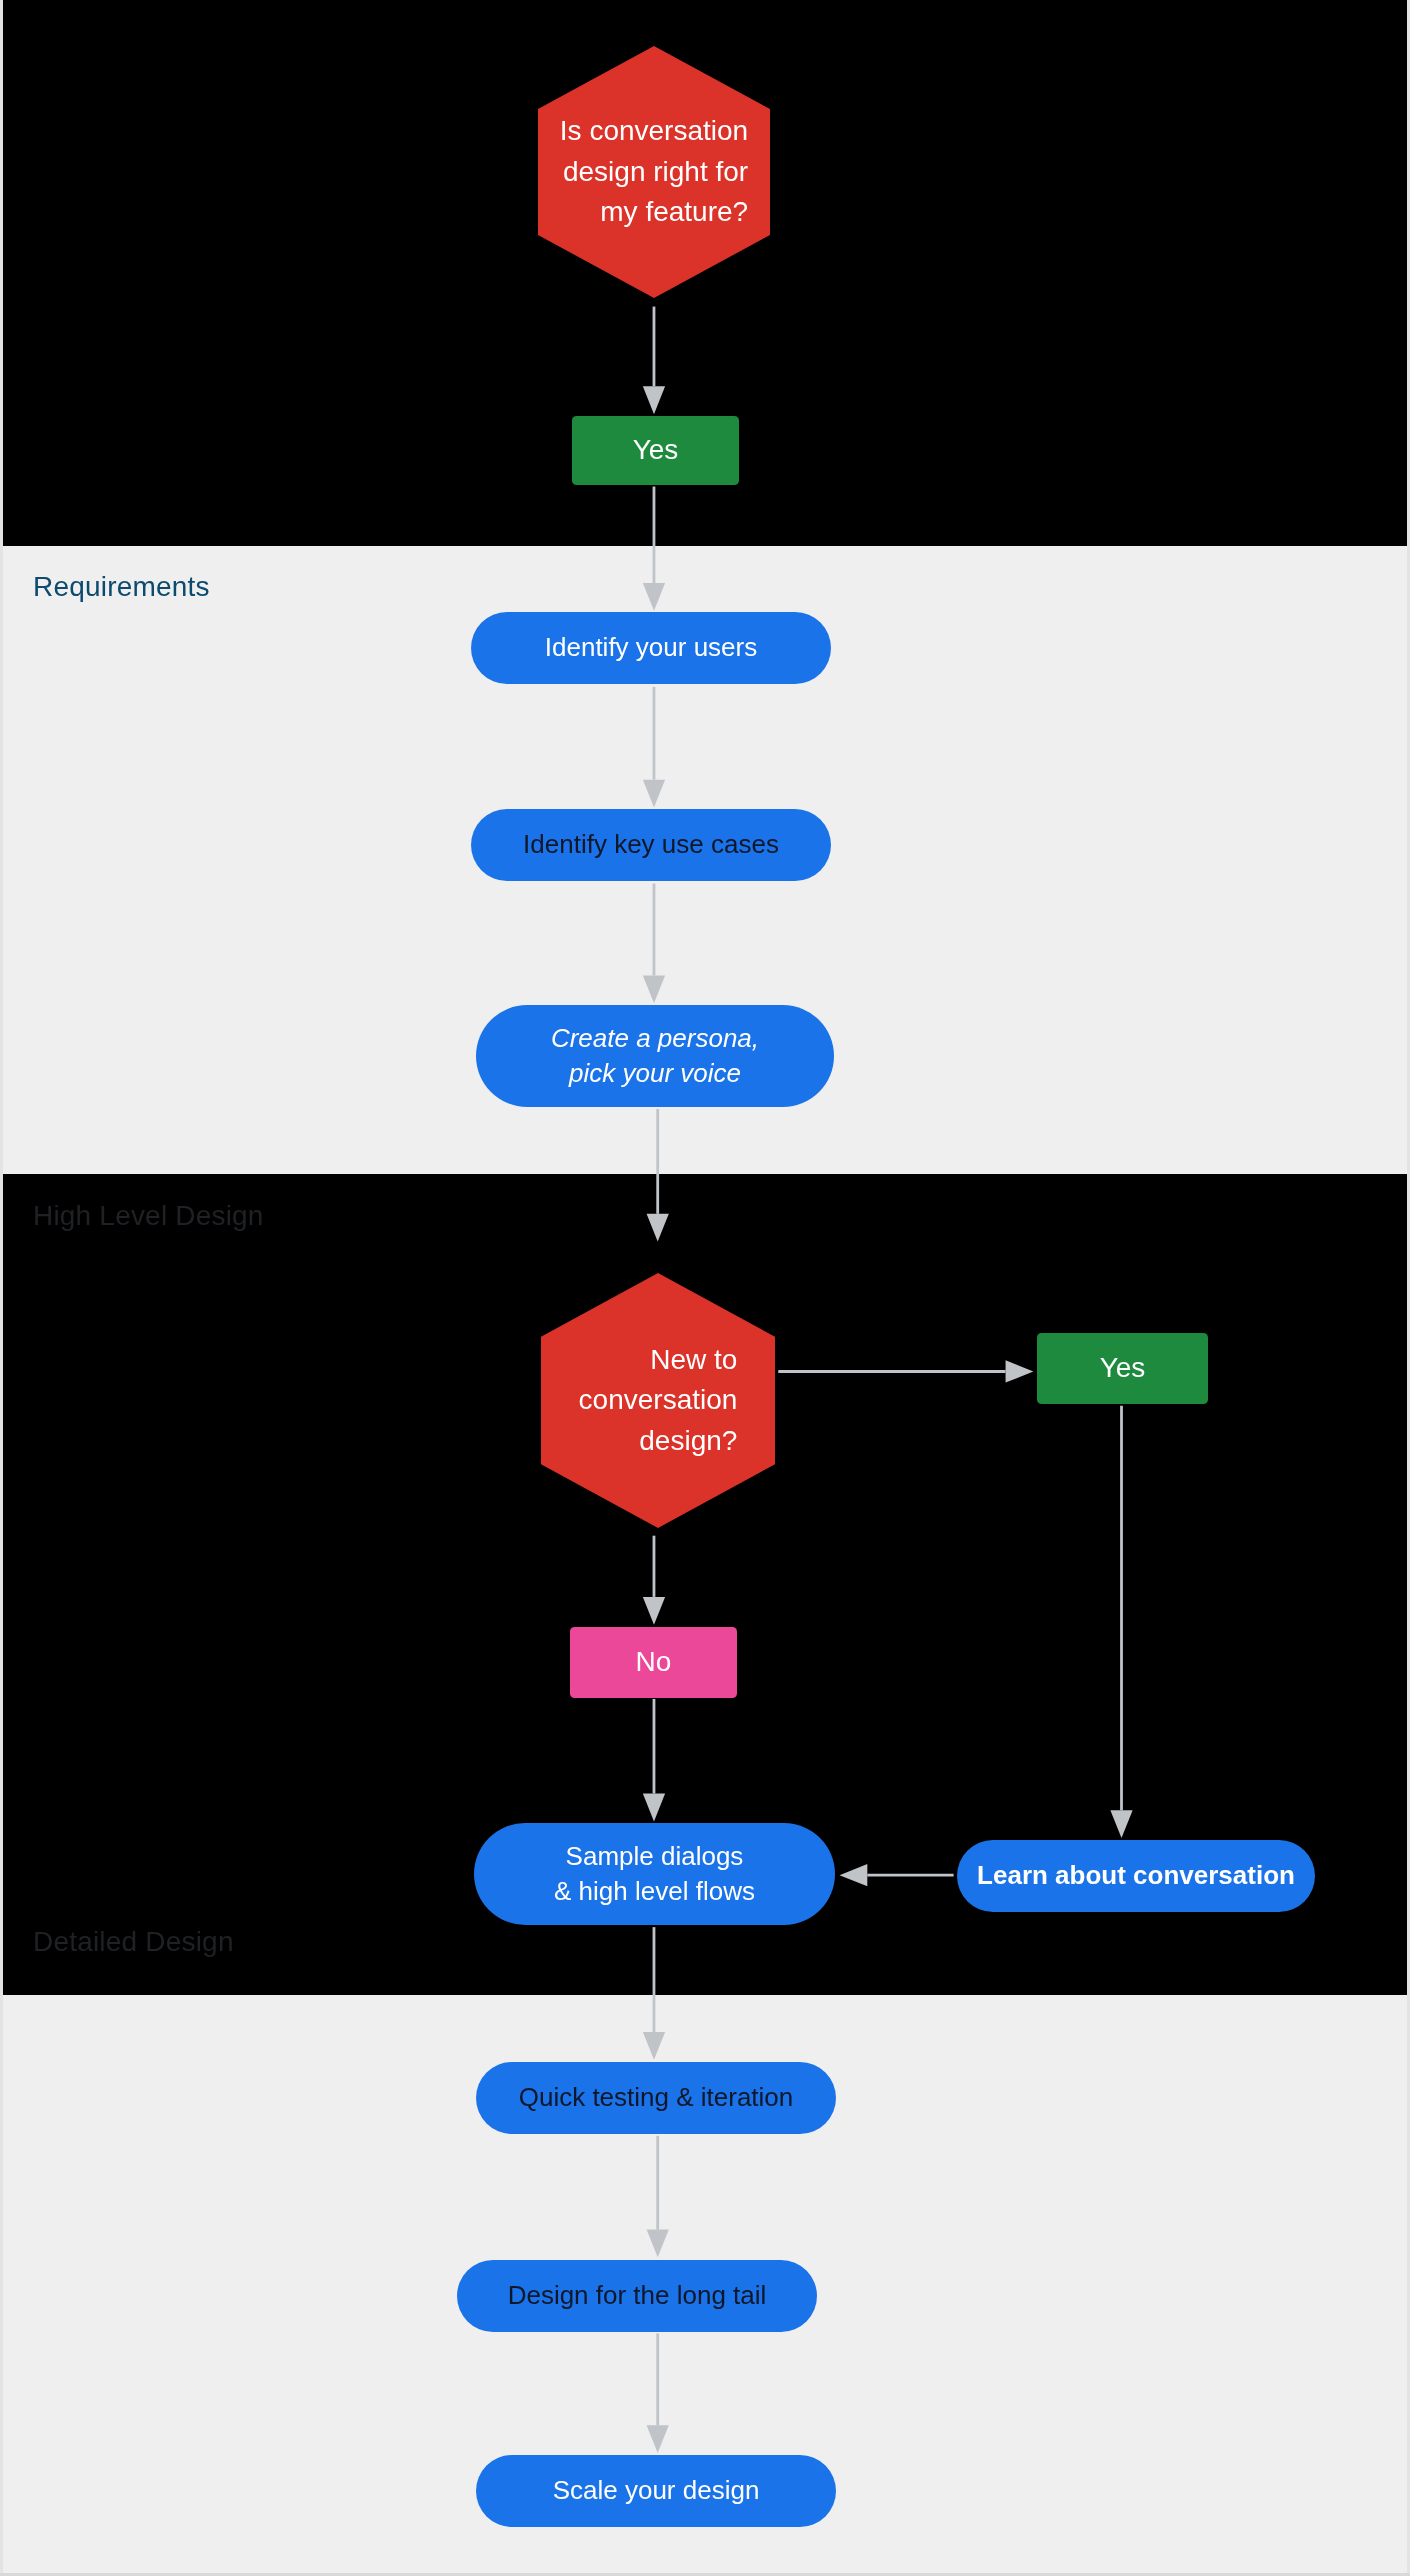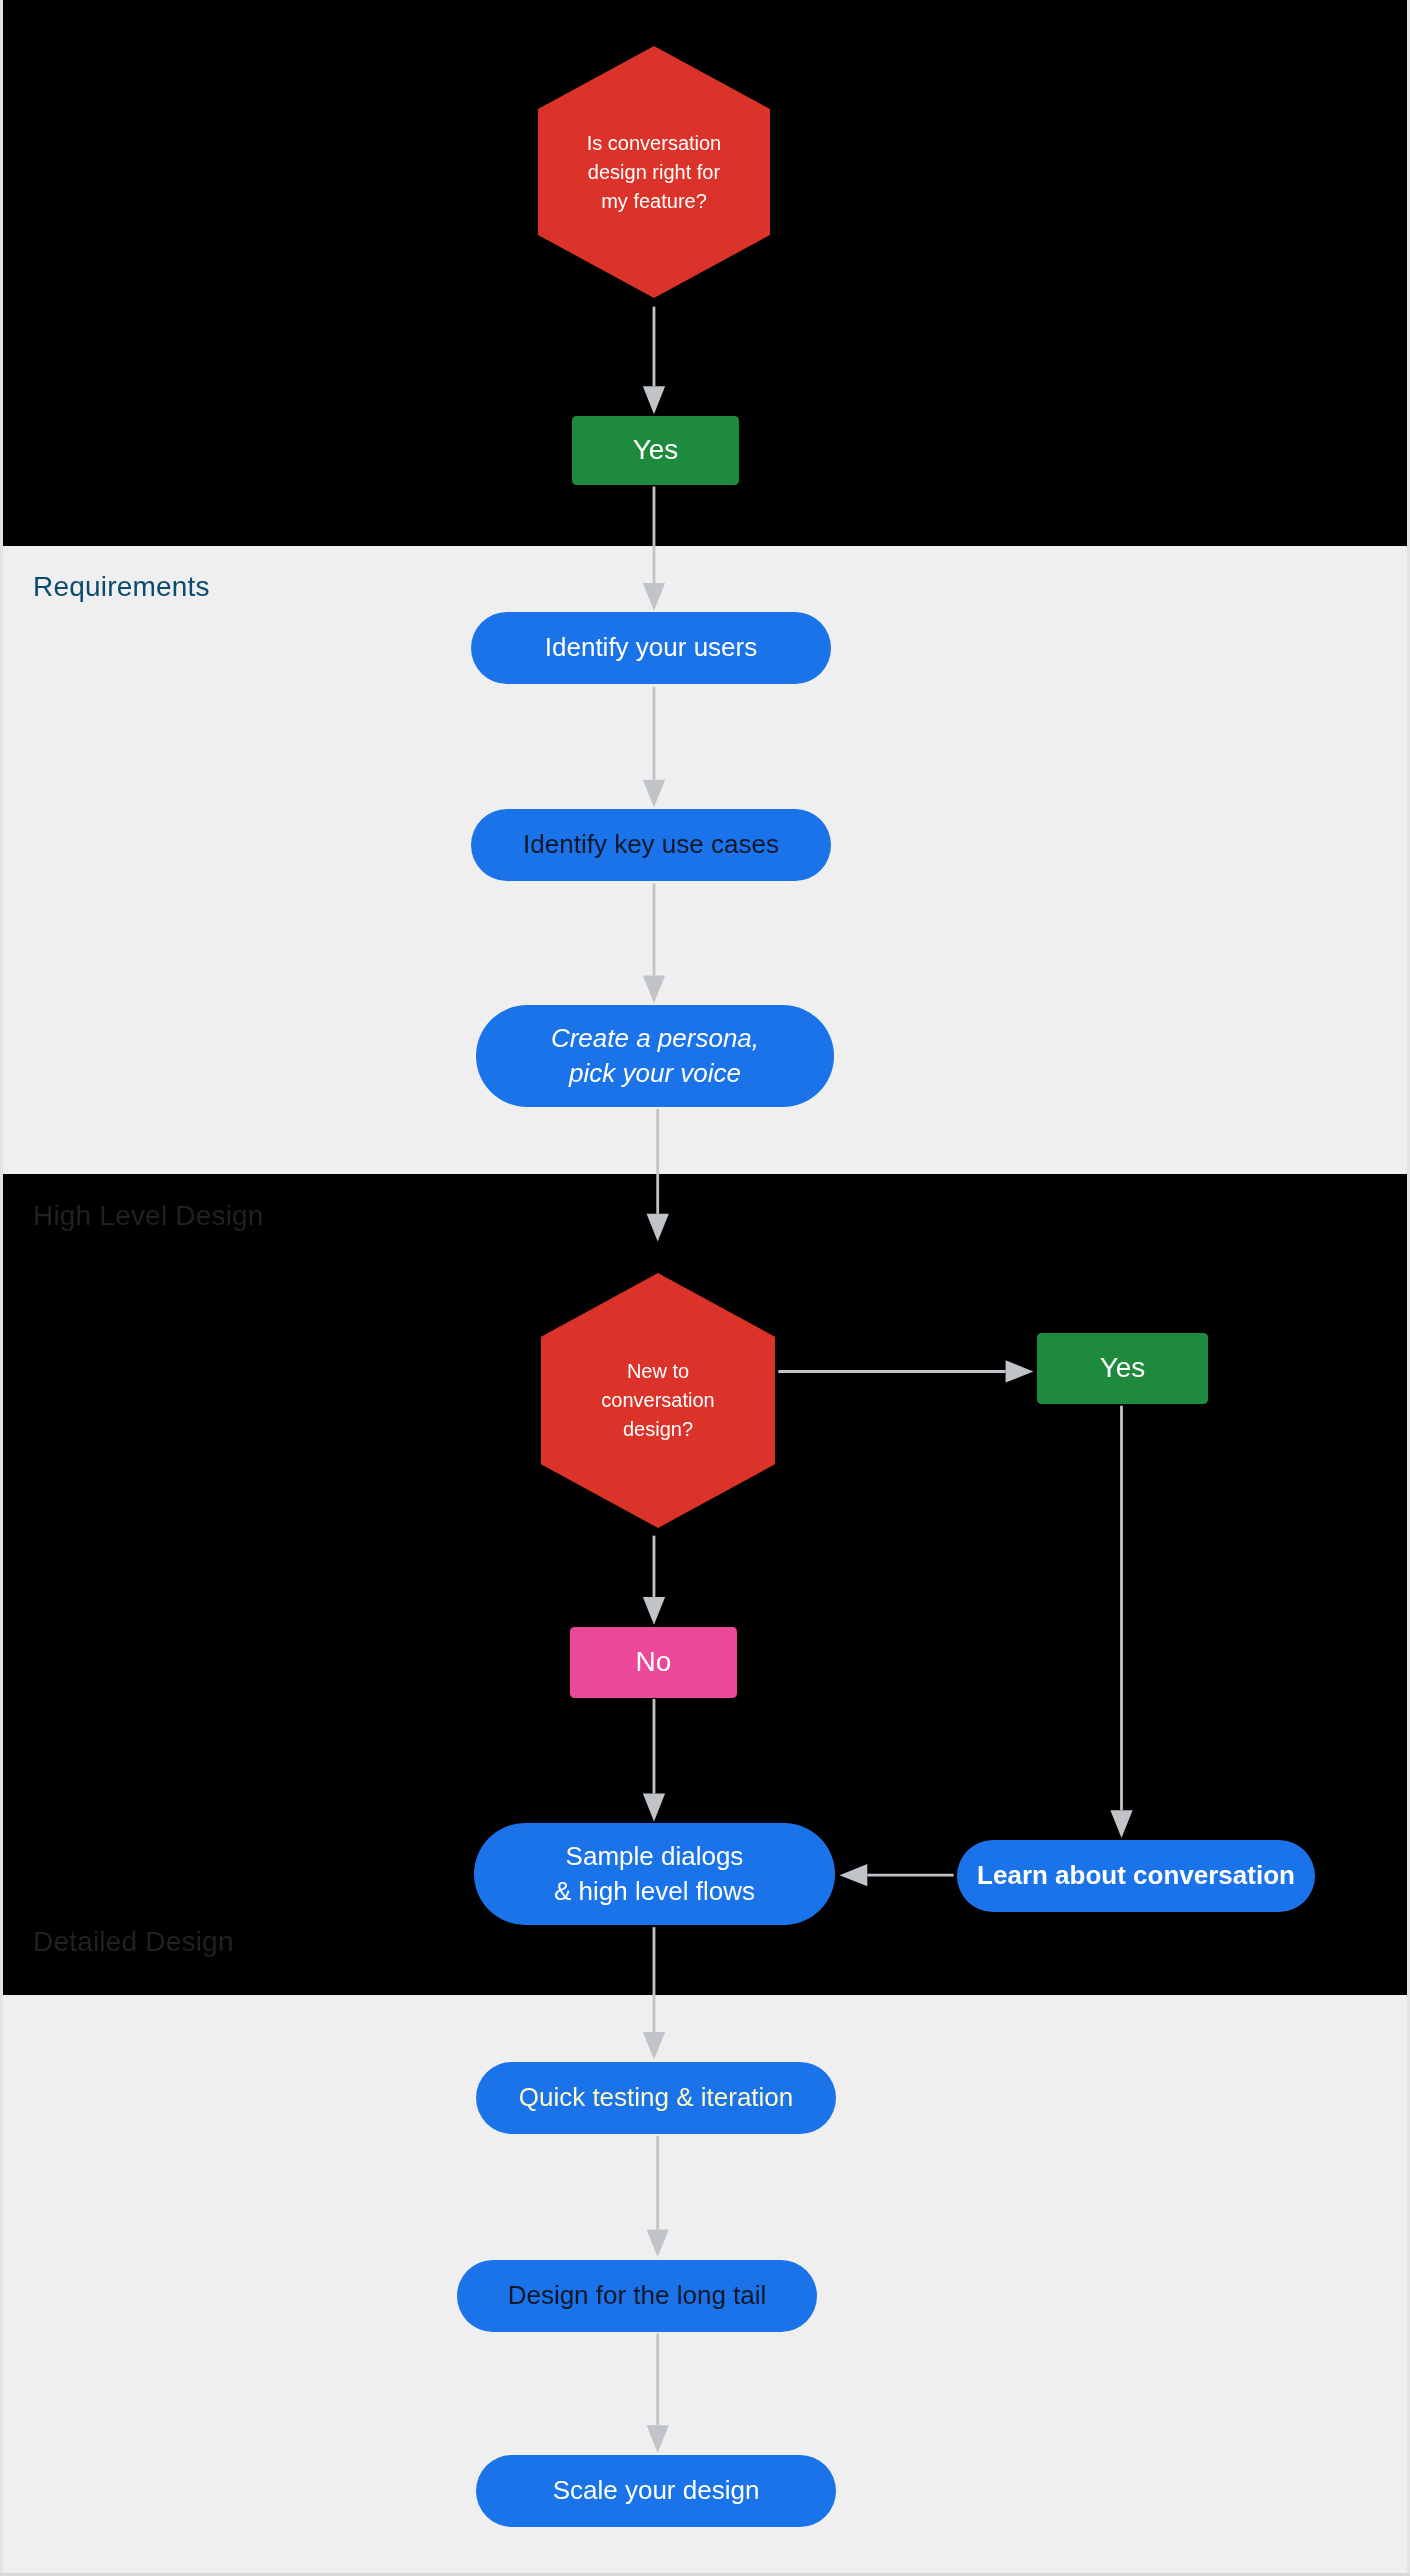--- a/index.html
+++ b/index.html
@@ -54,22 +54,23 @@
     align-items: center;
     justify-content: center;
     text-align: center;
     color: #ffffff;
     white-space: pre-line;
   }
 
   .node.hexagon {
     background: #db3229;
     clip-path: polygon(50% 0%, 100% 25%, 100% 75%, 50% 100%, 0% 75%, 0% 25%);
-    font-size: 20px;
+    font-size: 28px;
     line-height: 1.45;
+    text-align: right;
   }
 
   .node.greenbox {
     background: #1e8a3e;
     border-radius: 4.6px;
     font-size: 28px;
     line-height: 1.3;
   }
 
   .node.pill {
@@ -181,21 +182,21 @@
       <div class="node pill" style="left: 476px; top: 1005px; width: 358px; height: 102px; background: rgb(26, 115, 232); color: rgb(255, 255, 255); font-style: italic;"><span>Create a persona,
 pick your voice</span></div>
       <div class="node hexagon" style="left: 541px; top: 1273px; width: 234px; height: 255px; background: rgb(219, 50, 41); color: rgb(255, 255, 255);"><span>New to
 conversation
 design?</span></div>
       <div class="node greenbox" style="left: 1037px; top: 1333px; width: 171px; height: 71px; background: rgb(30, 138, 62); color: rgb(255, 255, 255);"><span>Yes</span></div>
       <div class="node greenbox" style="left: 570px; top: 1627px; width: 167px; height: 71px; background: #ec4899; color: rgb(255, 255, 255);"><span>No</span></div>
       <div class="node pill" style="left: 474px; top: 1823px; width: 361px; height: 102px; background: rgb(26, 115, 232); color: rgb(255, 255, 255);"><span>Sample dialogs
 &amp; high level flows</span></div>
       <div class="node pill" style="left: 957px; top: 1840px; width: 358px; height: 72px; background: rgb(26, 115, 232); color: rgb(255, 255, 255); font-weight: bold;"><span>Learn about conversation</span></div>
-      <div class="node pill" style="left: 476px; top: 2062px; width: 360px; height: 72px; background: rgb(26, 115, 232); color: #fef9c3; justify-content: center;"><span>Quick testing &amp; iteration</span></div>
+      <div class="node pill" style="left: 476px; top: 2062px; width: 360px; height: 72px; background: rgb(26, 115, 232); color: #0f172a; justify-content: center;"><span>Quick testing &amp; iteration</span></div>
       <div class="node pill" style="left: 457px; top: 2260px; width: 360px; height: 72px; background: rgb(26, 115, 232); color: #0f172a;"><span>Design for the long tail</span></div>
       <div class="node pill" style="left: 476px; top: 2455px; width: 360px; height: 72px; background: rgb(26, 115, 232); color: rgb(255, 255, 255);"><span>Scale your design</span></div>
     </div>
 
   <div class="edge-rule-left"></div>
   <div class="edge-rule-right"></div>
   <div class="bottom-rule"></div>
 </div>
 
 

